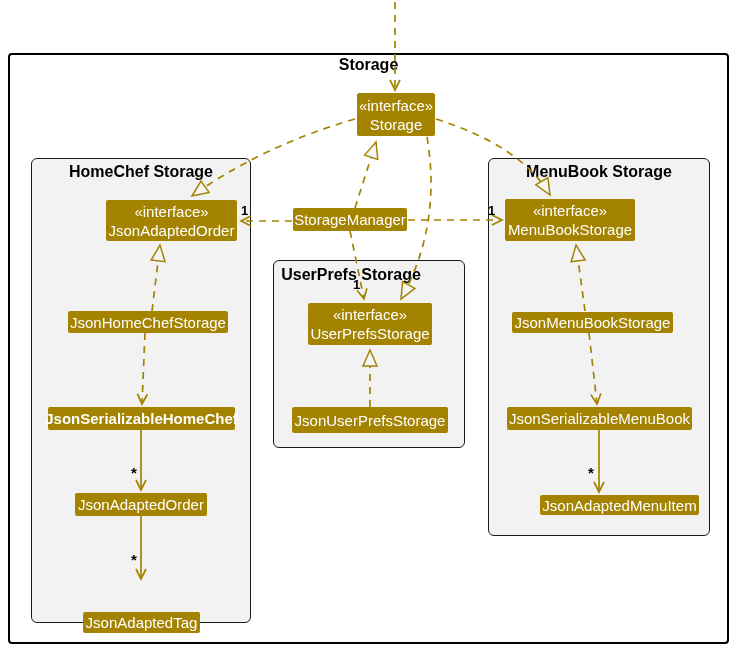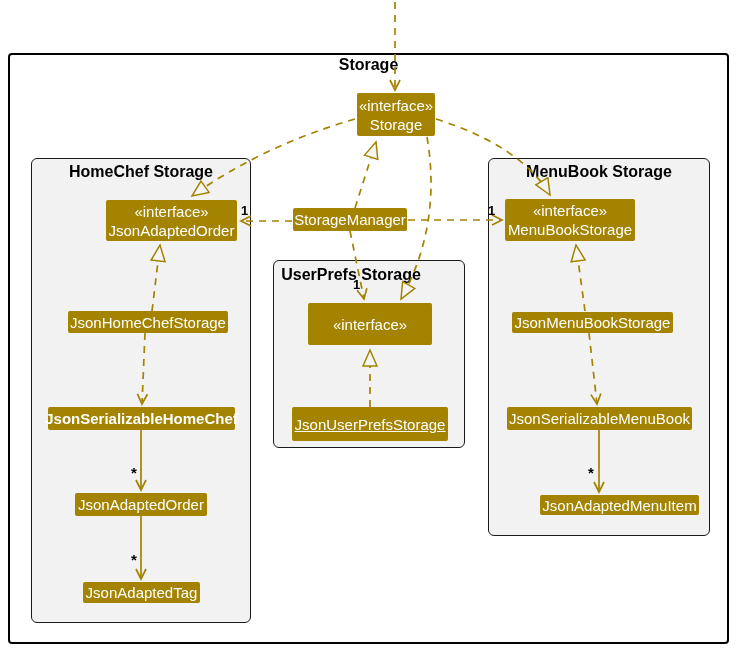--- a/index.html
+++ b/index.html
@@ -99,55 +99,56 @@
     <span>JsonAdaptedOrder</span>
   </div>
 
   <div class="node" style="left:505px;top:199px;width:130px;height:42px;">
     <span>«interface»</span>
     <span>MenuBookStorage</span>
   </div>
 
   <div class="node" style="left:308px;top:303px;width:124px;height:42px;">
     <span>«interface»</span>
+    <span>UserPrefsStorage</span>
   </div>
 
   <div class="node" style="left:293px;top:208px;width:114px;height:23px;">
     <span>StorageManager</span>
   </div>
 
   <div class="node" style="left:68px;top:311px;width:160px;height:22px;">
     <span>JsonHomeChefStorage</span>
   </div>
 
   <div class="node" style="left:512px;top:312px;width:161px;height:21px;">
     <span>JsonMenuBookStorage</span>
   </div>
 
-  <div class="node" style="left:292px;top:407px;width:156px;height:34px;text-decoration:underline;">
+  <div class="node" style="left:292px;top:407px;width:156px;height:26px;">
     <span>JsonUserPrefsStorage</span>
   </div>
 
   <div class="node" style="left:48px;top:407px;width:187px;height:23px;font-weight:bold;">
     <span>JsonSerializableHomeChef</span>
   </div>
 
   <div class="node" style="left:507px;top:407px;width:185px;height:23px;">
     <span>JsonSerializableMenuBook</span>
   </div>
 
   <div class="node" style="left:75px;top:493px;width:132px;height:23px;">
     <span>JsonAdaptedOrder</span>
   </div>
 
   <div class="node" style="left:540px;top:495px;width:159px;height:20px;">
     <span>JsonAdaptedMenuItem</span>
   </div>
 
-  <div class="node" style="left:83px;top:582px;width:117px;height:21px;">
+  <div class="node" style="left:83px;top:612px;width:117px;height:21px;">
     <span>JsonAdaptedTag</span>
   </div>
 
   <div class="mult" style="left:241px;top:204px;">1</div>
   <div class="mult" style="left:488px;top:204px;">1</div>
   <div class="mult" style="left:353px;top:278px;">1</div>
   <div class="mult star" style="left:131px;top:466px;">*</div>
   <div class="mult star" style="left:131px;top:553px;">*</div>
   <div class="mult star" style="left:588px;top:466px;">*</div>
 

